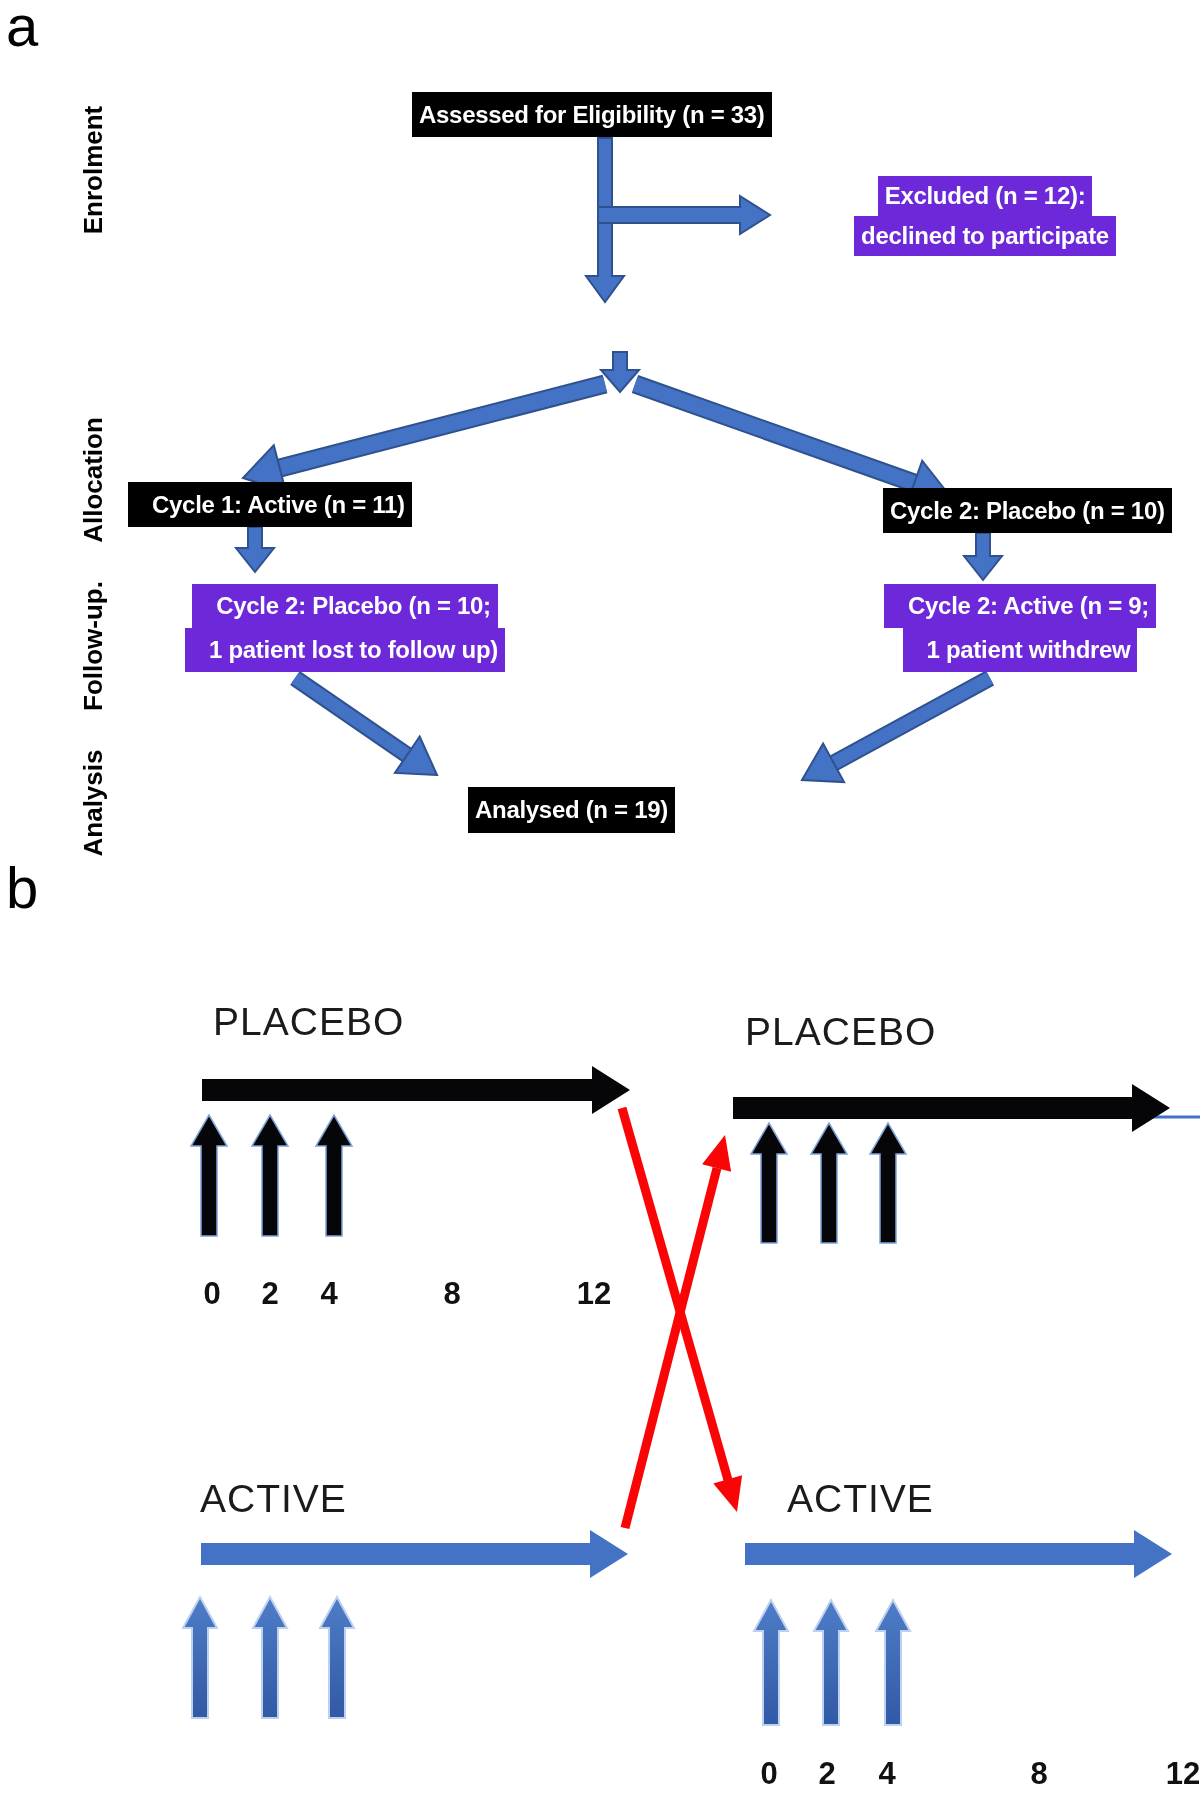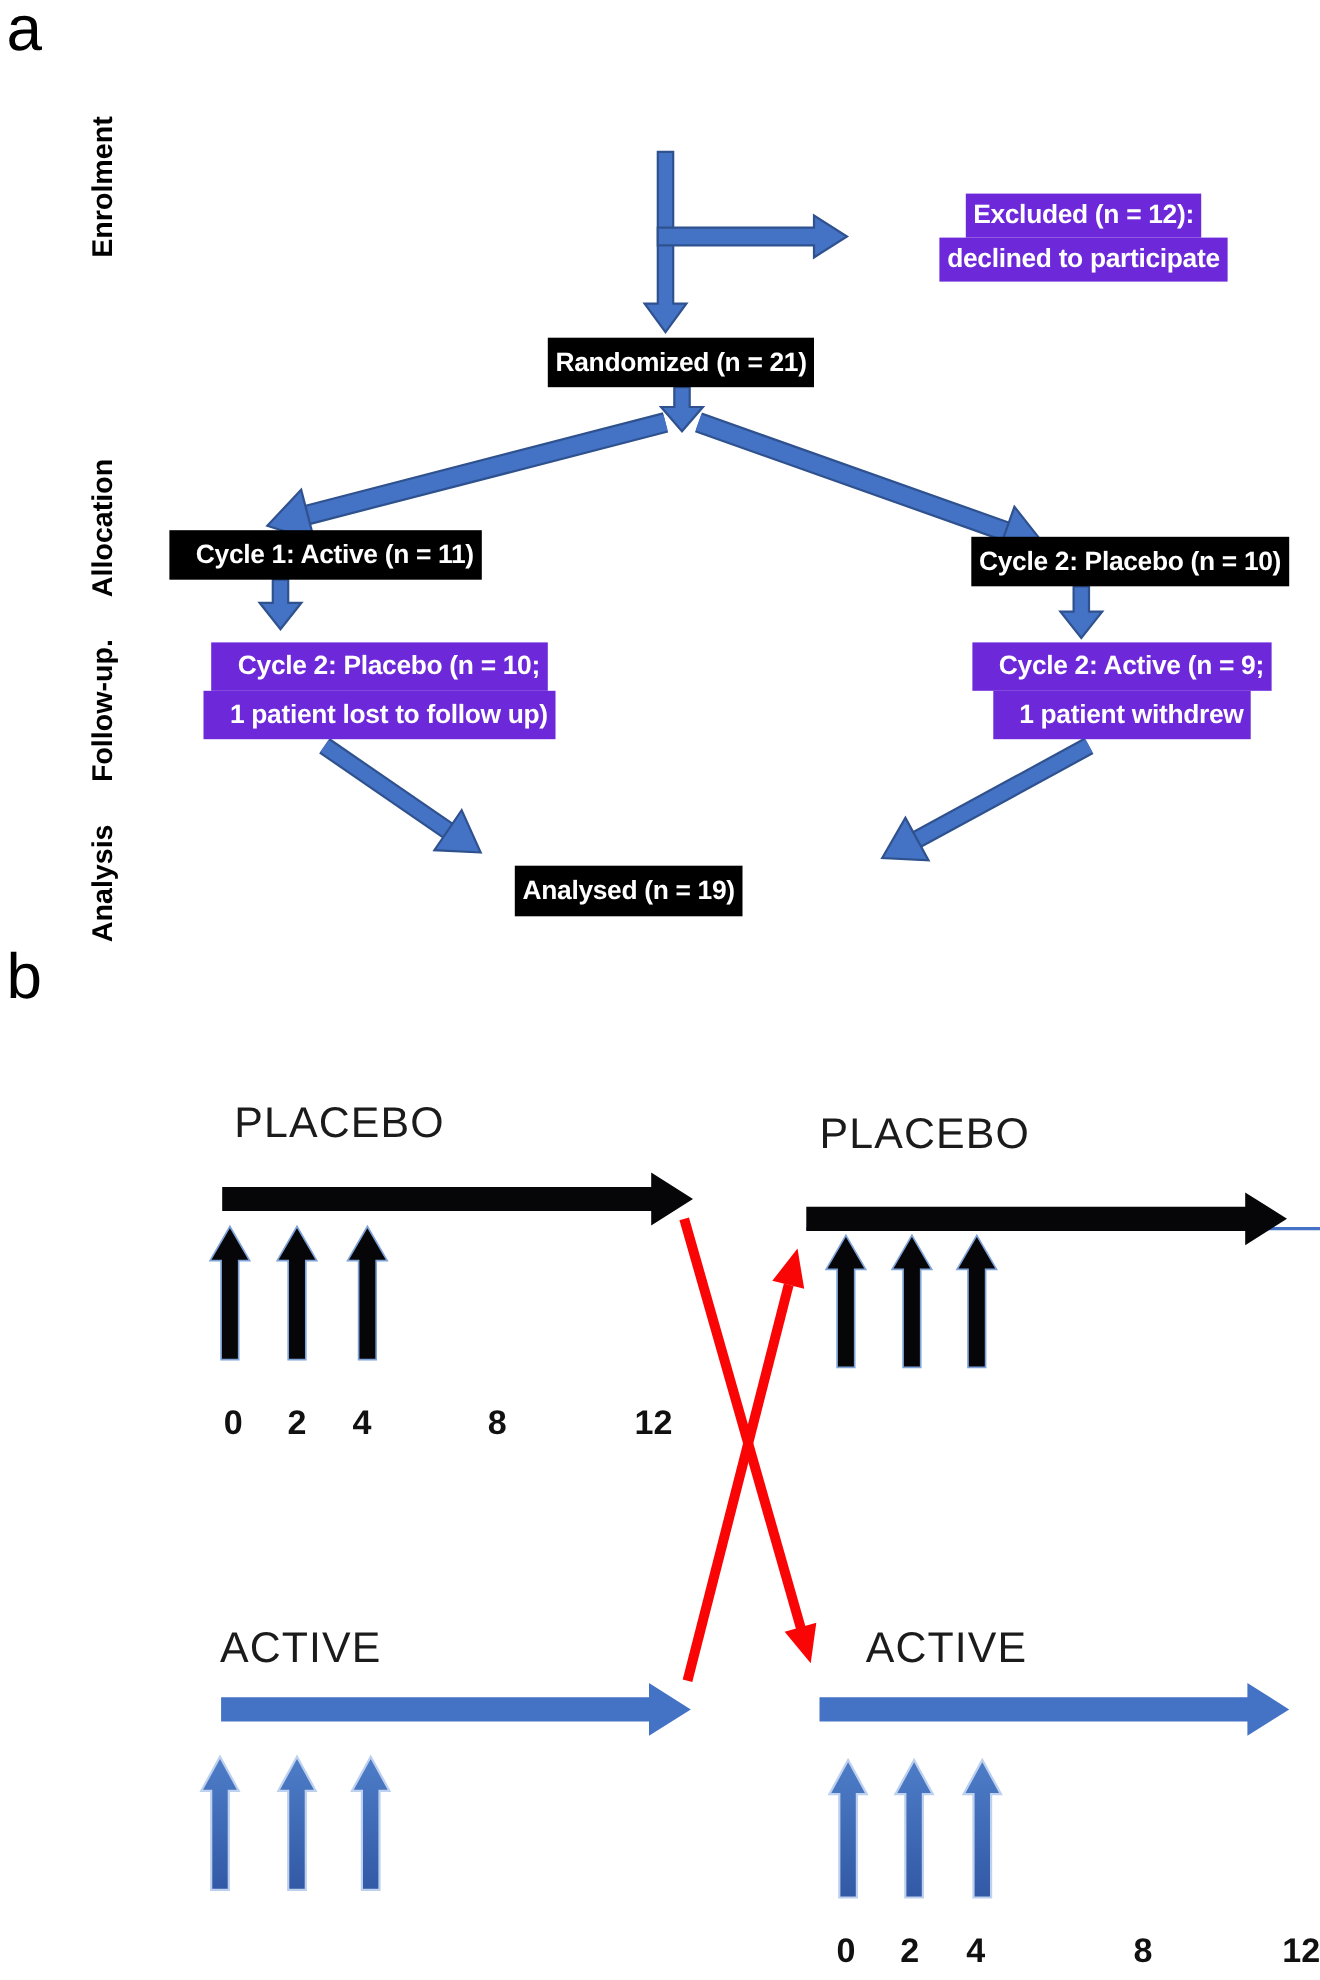--- a/index.html
+++ b/index.html
@@ -106,29 +106,29 @@
     </g>
   </svg>
 
   <div class="panel-letter" style="left:6px;top:-4px;">a</div>
 
   <div class="stage" style="top:152px;">Enrolment</div>
   <div class="stage" style="top:462px;">Allocation</div>
   <div class="stage" style="top:628px;">Follow-up.</div>
   <div class="stage" style="top:785px;">Analysis</div>
 
+  <div class="bbox" style="left:412px;top:92px;line-height:45px;">Assessed for Eligibility (n = 33)</div>
 
   <div class="stack exc" style="left:825px;top:176px;width:320px;">
     <span class="bline">Excluded (n = 12):</span><br>
     <span class="bline">declined to participate</span>
   </div>
 
-  <div class="bbox" style="left:498px;top:307px;line-height:45px;">Randomized (n = 21)</div>
 
-  <div class="bbox" style="left:154px;top:482px;line-height:45px;padding-left:24px;">Cycle 1: Active (n = 11)</div>
+  <div class="bbox" style="left:128px;top:482px;line-height:45px;padding-left:24px;">Cycle 1: Active (n = 11)</div>
   <div class="bbox" style="left:861px;top:488px;line-height:45px;margin-left:22px;">Cycle 2: Placebo (n = 10)</div>
 
   <div class="stack fu" style="left:125px;top:584px;width:440px;">
     <span class="bline">Cycle 2: Placebo (n = 10;</span><br>
     <span class="bline">1 patient lost to follow up)</span>
   </div>
   <div class="stack fu" style="left:855px;top:584px;width:330px;">
     <span class="bline">Cycle 2: Active (n = 9;</span><br>
     <span class="bline">1 patient withdrew</span>
   </div>

